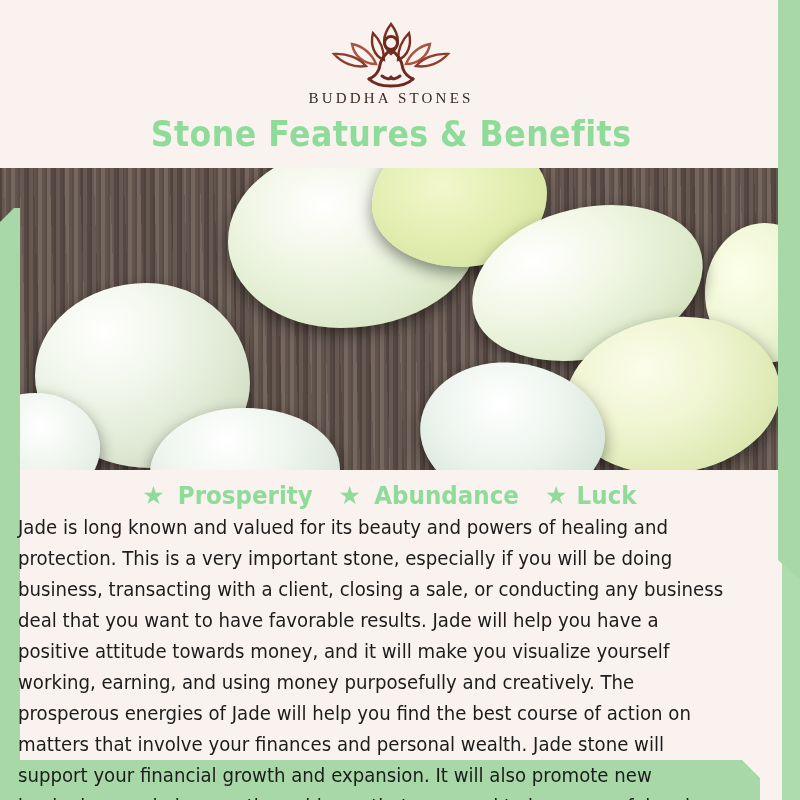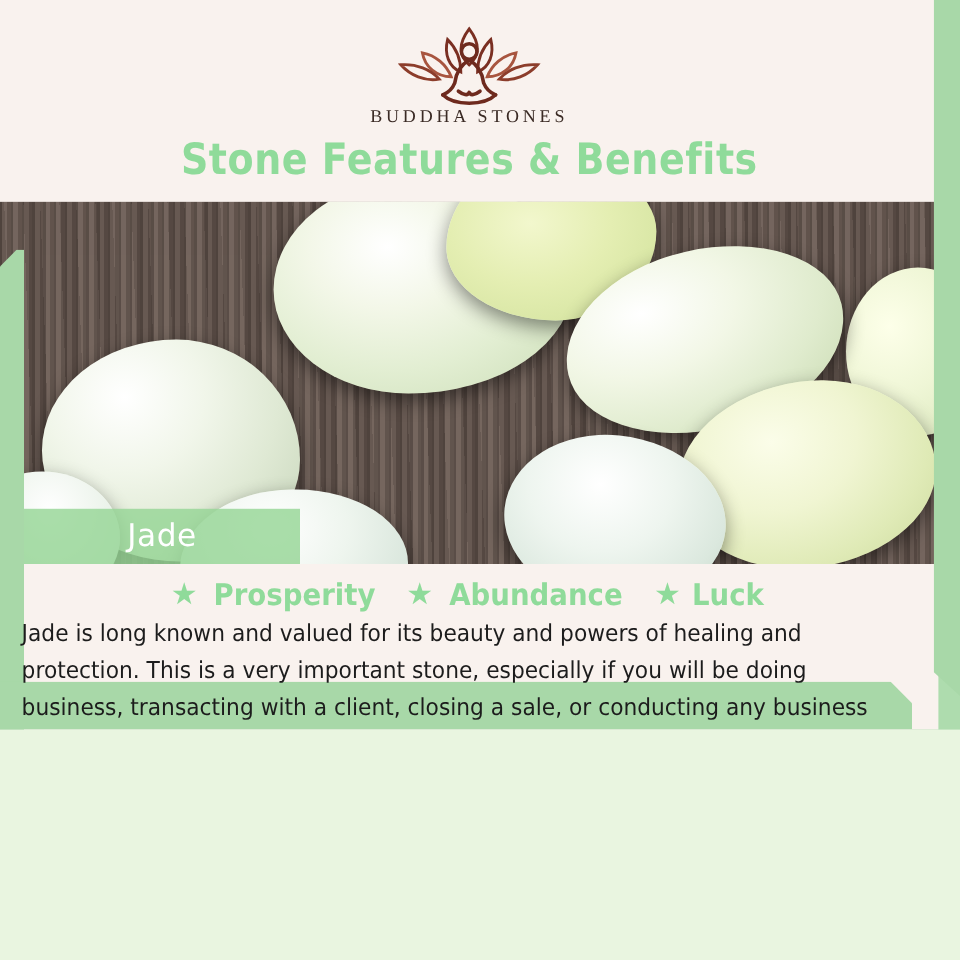--- a/index.html
+++ b/index.html
@@ -10,21 +10,21 @@
     width: 800px;
     height: 800px;
     overflow: hidden;
     font-family: "Liberation Sans", sans-serif;
     background: #e9f5e0;
   }
 
   .card {
     position: relative;
     width: 800px;
-    height: 608px;
+    height: 800px;
     background: #aedcae;
     overflow: hidden;
   }
 
   
   .deco-left-strip {
     position: absolute;
     left: 0;
     top: 208px;
     width: 20px;
@@ -311,23 +311,20 @@
     <div class="stone s3"></div>
     <div class="stone s8"></div>
     <div class="stone s4"></div>
     <div class="stone s1"></div>
     <div class="stone s5"></div>
     <div class="stone s6"></div>
     <div class="stone s7"></div>
     <div class="stone s9"></div>
   </div>
 
-  <div class="jade-banner">
-    <span class="jade-label">Jade</span>
-  </div>
 
   <div class="benefits">
     <div class="benefit">
       <span class="star-icon">★</span>
       <span class="benefit-label">Prosperity</span>
     </div>
     <div class="benefit">
       <span class="star-icon">★</span>
       <span class="benefit-label">Abundance</span>
     </div>

